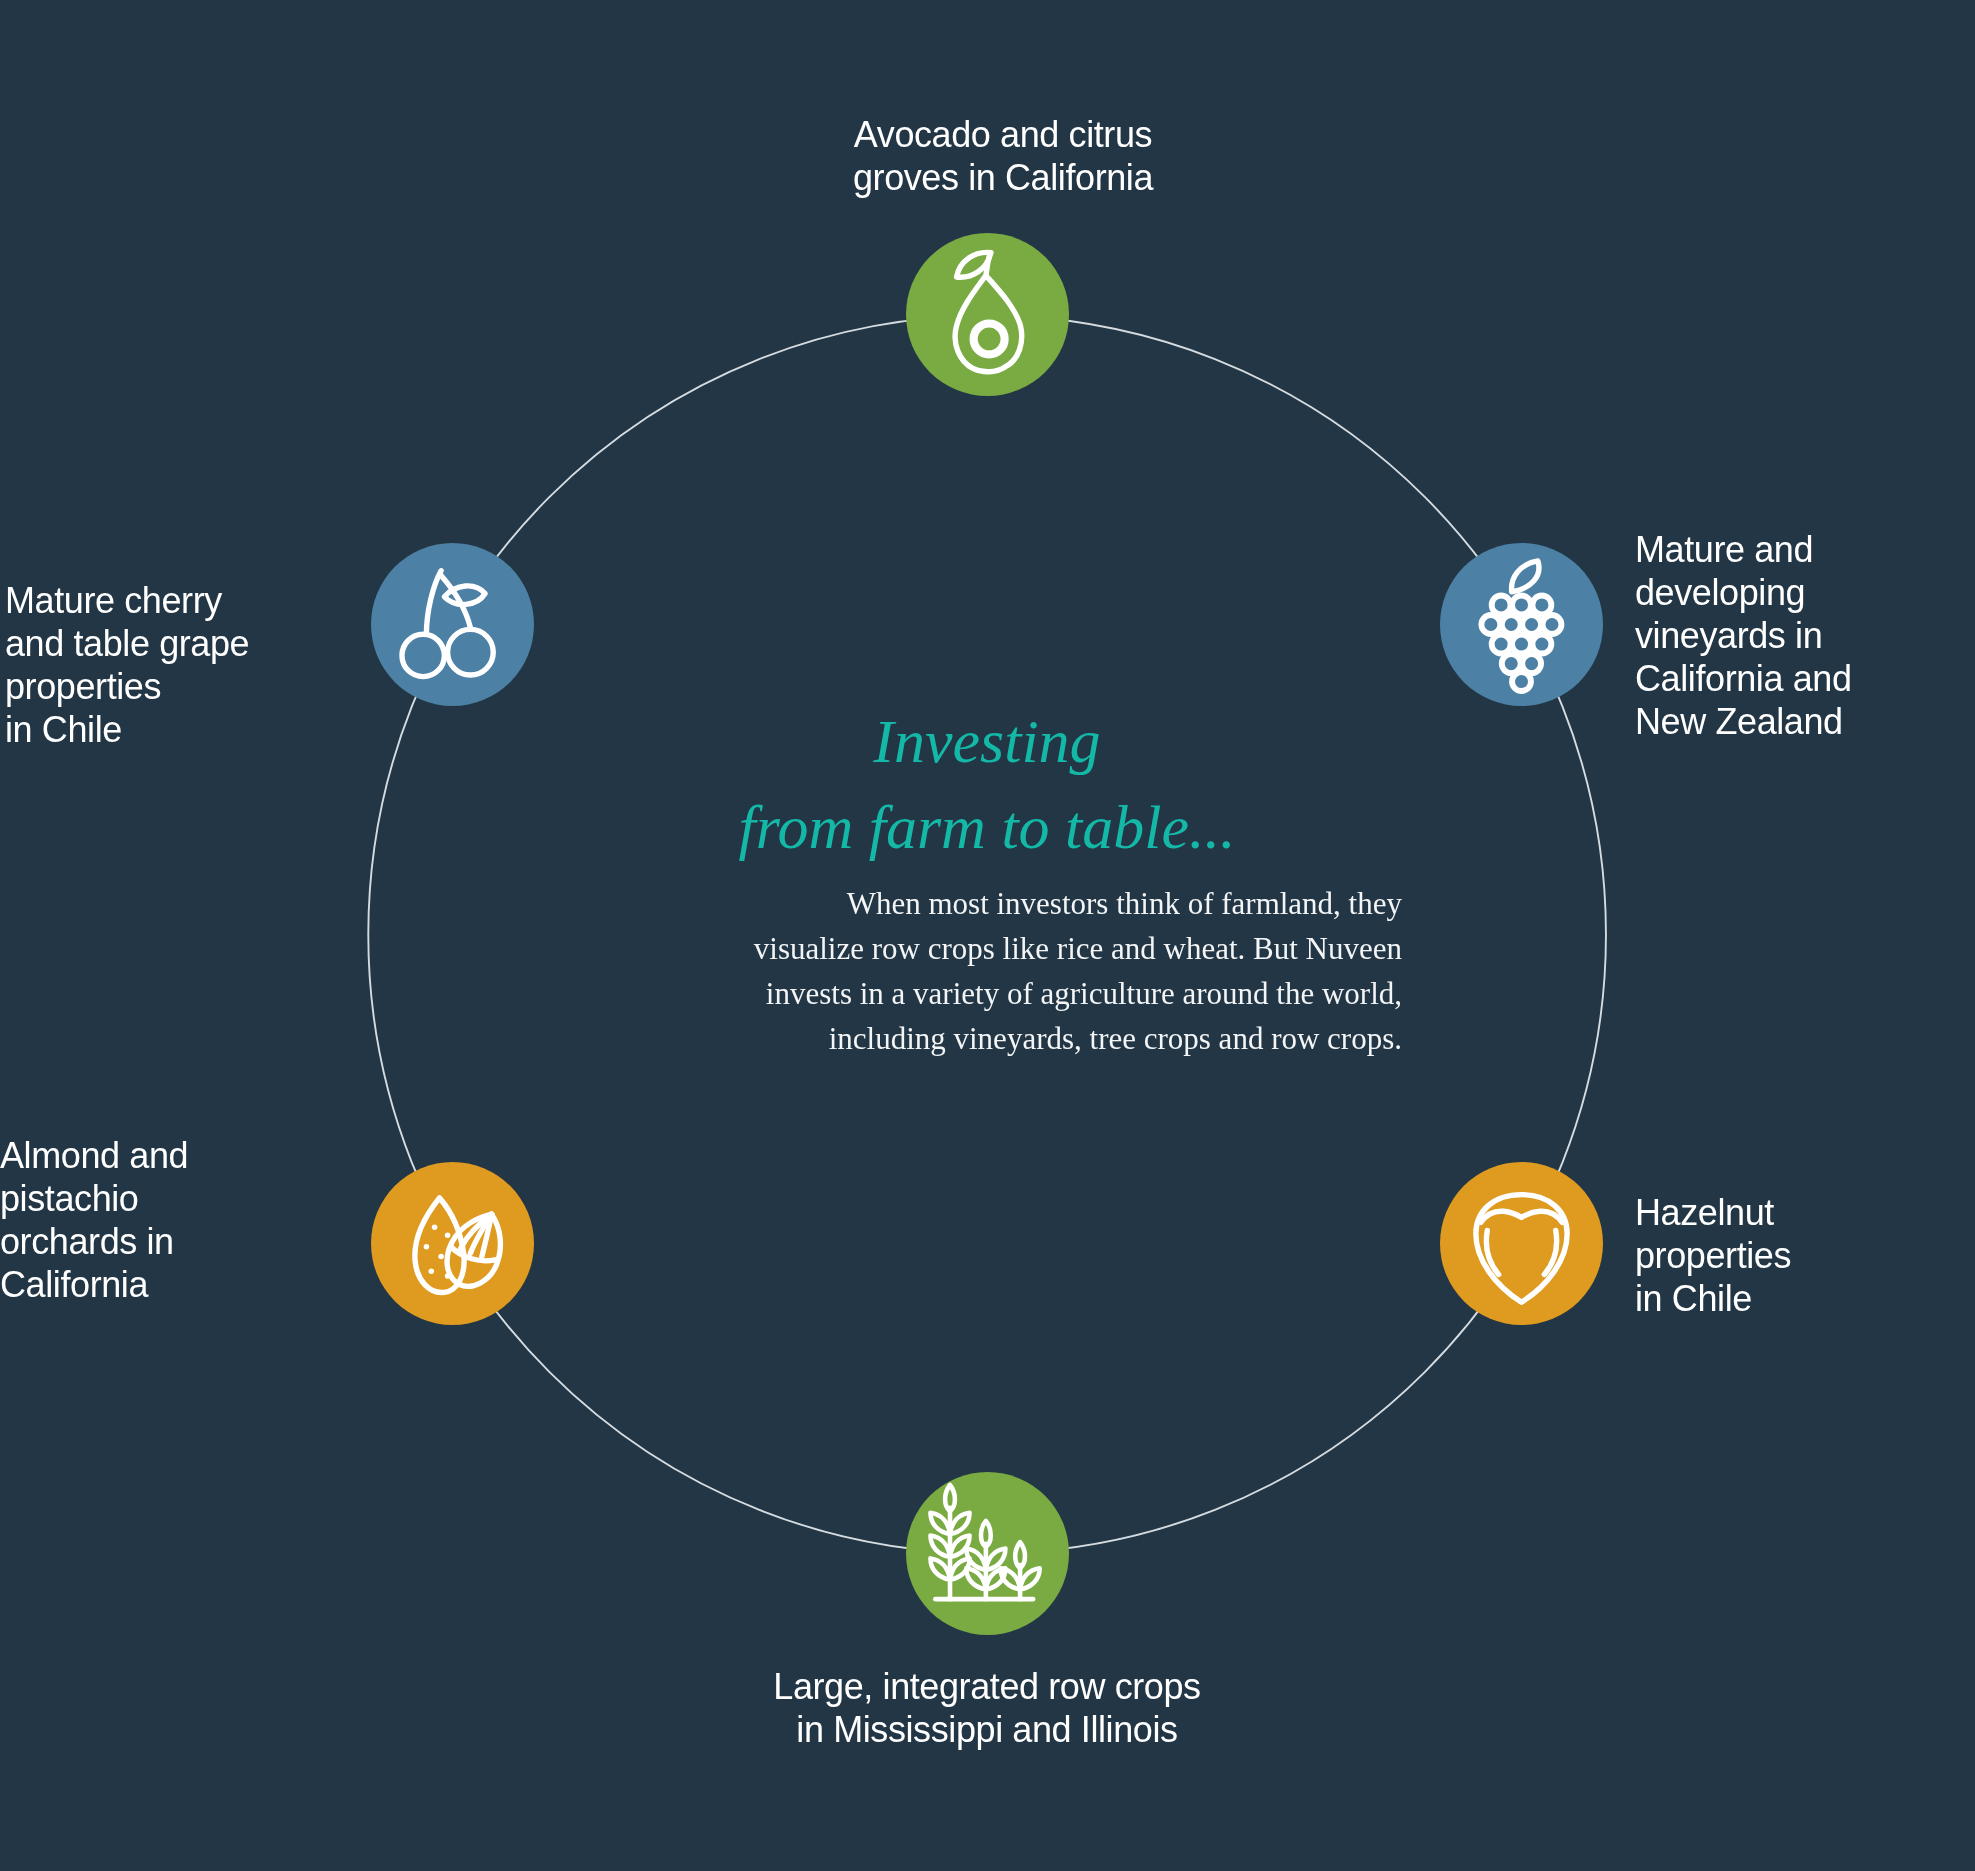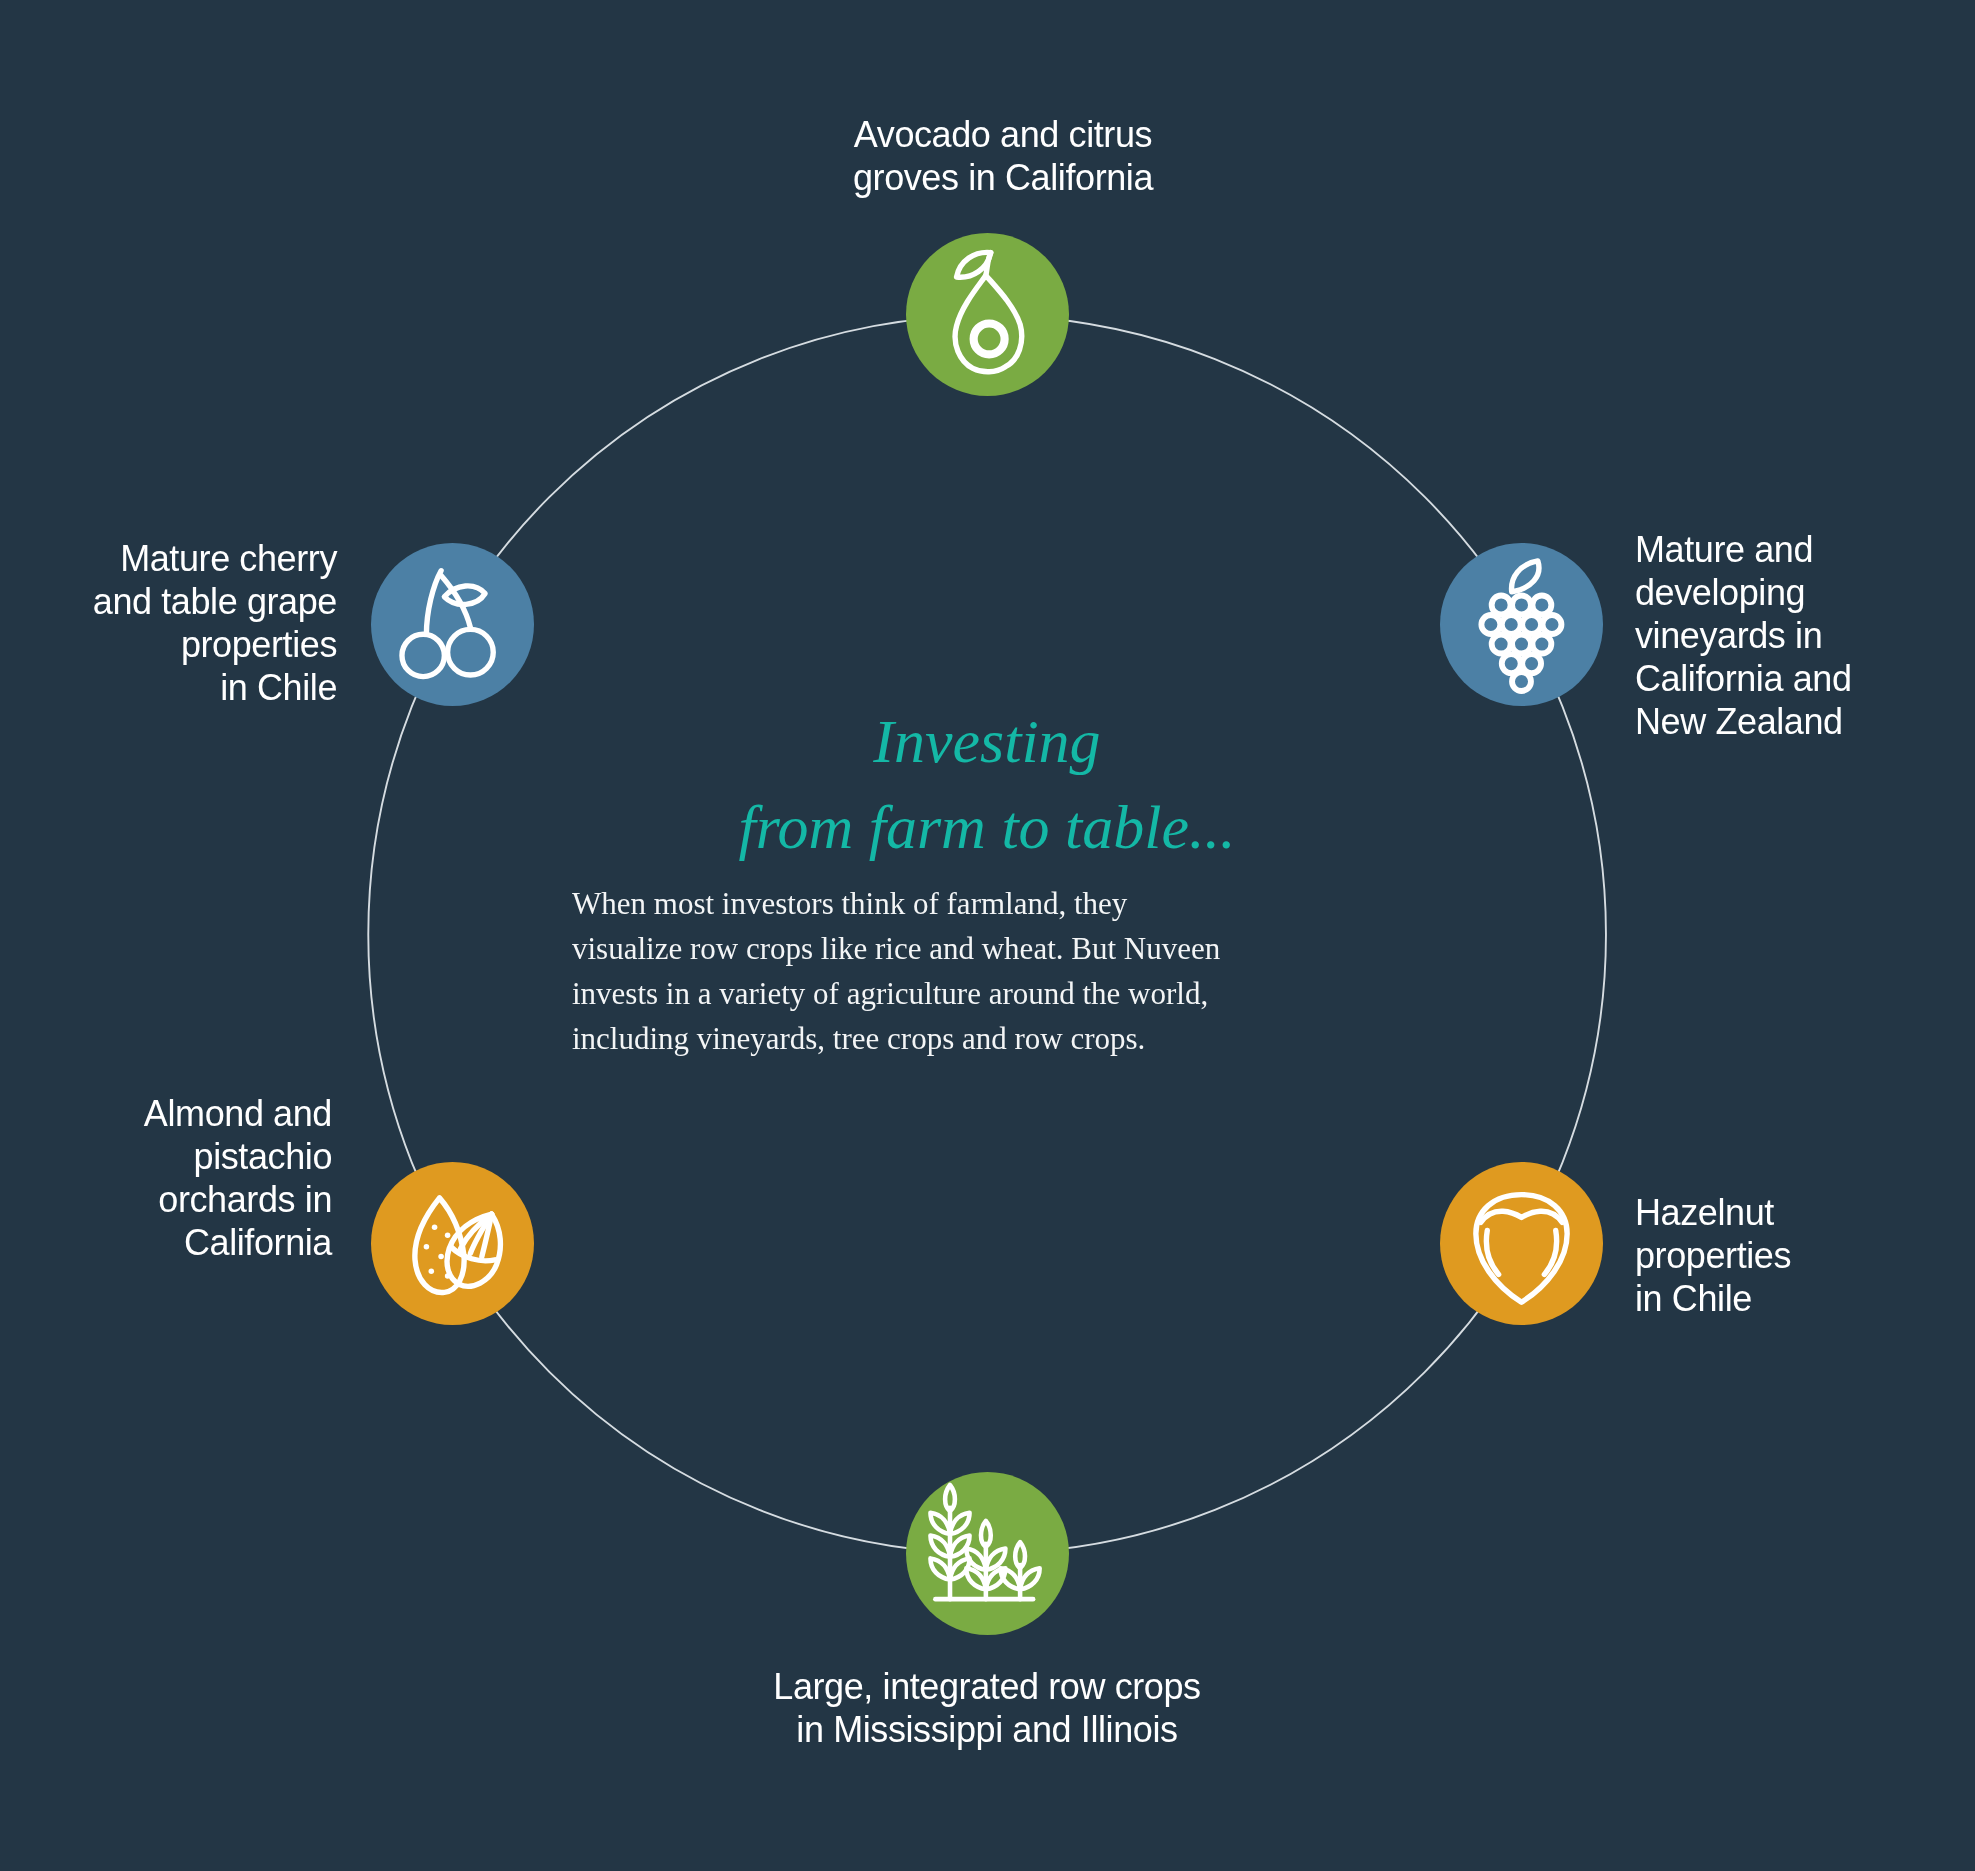--- a/index.html
+++ b/index.html
@@ -19,21 +19,21 @@
   }
   .node-circle svg{display:block;width:163px;height:163px;}
   .node-label{
     position:absolute;
     color:#ffffff;
     font-size:36px;
     line-height:43px;
     letter-spacing:-0.4px;
     white-space:pre-line;
   }
-  .align-right{text-align:right;}
+  .align-right{text-align:left;margin-top:42px;}
   .align-left{text-align:left;}
   .align-center{text-align:center;}
   .label-top{left:701px;top:113px;width:604px;}
   .label-upper-left{right:1638px;top:537px;width:332px;}
   .label-upper-right{left:1635px;top:528px;width:347px;}
   .label-lower-left{right:1643px;top:1092px;width:332px;}
   .label-lower-right{left:1635px;top:1191px;width:347px;}
   .label-bottom{left:685px;top:1665px;width:604px;}
   .center-title{
     position:absolute;
@@ -42,21 +42,21 @@
     color:#14b8a6;
     font-family:"Liberation Serif", serif;
     font-style:italic;
     font-size:62px;
     line-height:86px;
     white-space:pre-line;
   }
   .center-body{
     position:absolute;
     left:572px;top:881px;width:830px;
-    text-align:left;
+    text-align:right;
     color:#f3f5f6;
     font-family:"Liberation Serif", serif;
     font-size:31px;
     line-height:45px;
     white-space:pre-line;
   }
   .icon-stroke{fill:none;stroke:#ffffff;stroke-width:3.3;stroke-linecap:round;stroke-linejoin:round;}
   .icon-fill{fill:#ffffff;stroke:none;}
 </style>
 </head>

